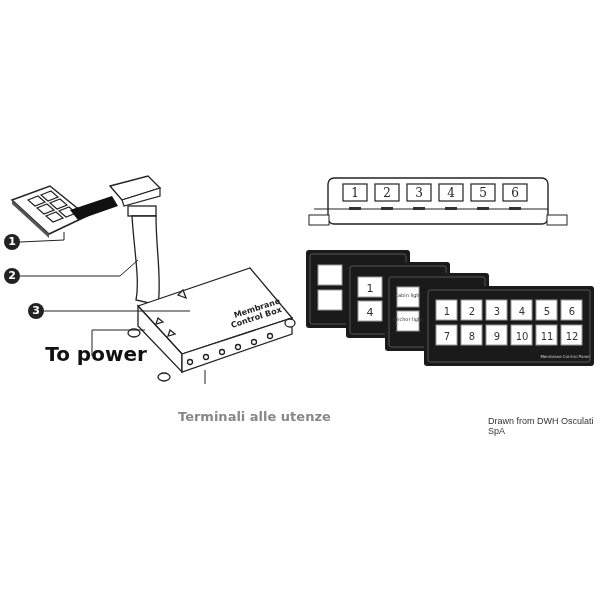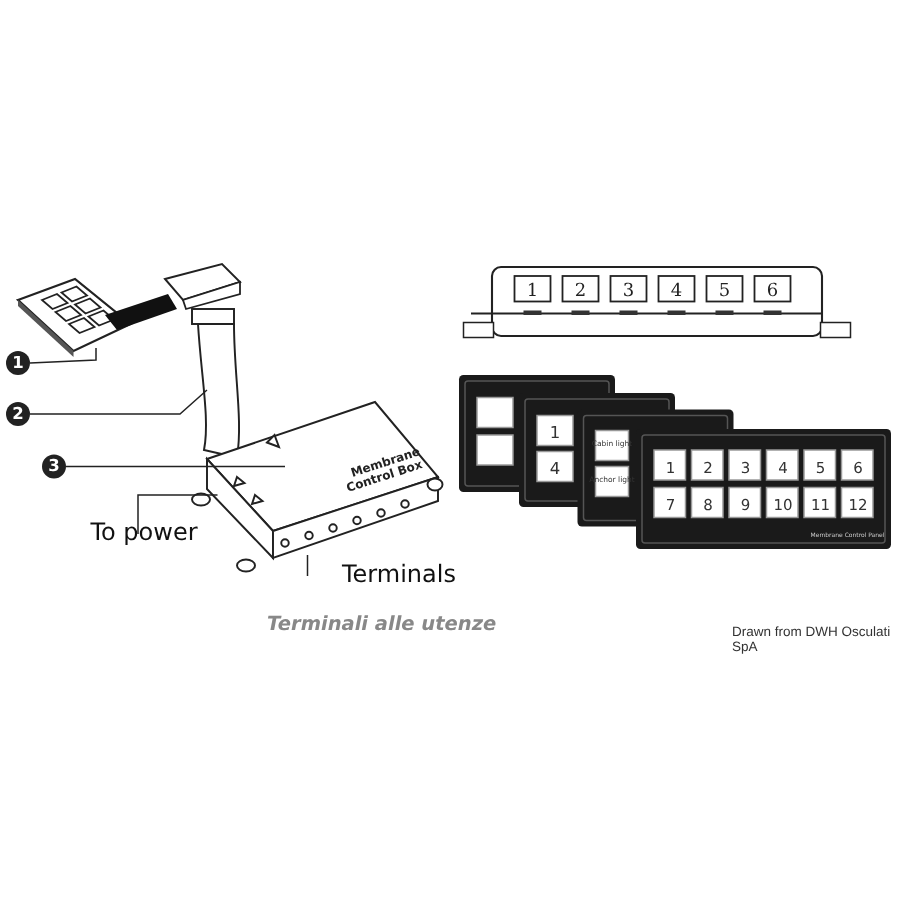--- a/index.html
+++ b/index.html
@@ -1,19 +1,19 @@
 <!DOCTYPE html>
 <html><head>
 <meta charset="utf-8">
 <style>
   html,body{margin:0;padding:0;background:#fff;}
   body{width:600px;height:600px;position:relative;overflow:hidden;font-family:"DejaVu Sans",sans-serif;}
   svg{position:absolute;left:0;top:0;}
-  .lbl{position:absolute;font-weight:normal;color:#111;text-align:center;line-height:19px;font-size:16px;}
-  .it{position:absolute;font-style:italic;font-weight:bold;color:#888;font-size:13px;}
+  .lbl{position:absolute;font-weight:bold;color:#111;text-align:center;line-height:19px;font-size:20px;}
+  .it{position:absolute;font-weight:bold;color:#888;font-size:13px;}
   .credit{position:absolute;font-size:9px;color:#333;font-family:Liberation Sans, sans-serif;}
   .callout{position:absolute;width:16px;height:16px;border-radius:50%;background:#222;color:#fff;font-size:11px;font-weight:bold;text-align:center;line-height:16px;}
   .pk{font-family:"DejaVu Serif",serif;font-size:12px;}
 </style>
 </head>
 <body>
 
 <svg width="600" height="600" viewBox="0 0 600 600">
 
   <g>
@@ -159,17 +159,16 @@
 </svg>
 
 <div class="callout" style="left:4px;top:234px;">1</div>
 <div class="callout" style="left:4px;top:268px;">2</div>
 <div class="callout" style="left:28px;top:303px;">3</div>
 
 <div class="lbl" style="left:36px;top:345px;width:120px;">
   <div>To power</div>
 </div>
 <div class="lbl" style="left:196px;top:373px;width:140px;">
-  <div>Terminals</div>
 </div>
 <div class="it" style="left:178px;top:409px;">Terminali alle utenze</div>
 
 <div class="credit" style="left:488px;top:416px;">Drawn from DWH Osculati SpA</div>
 
 </body></html>

